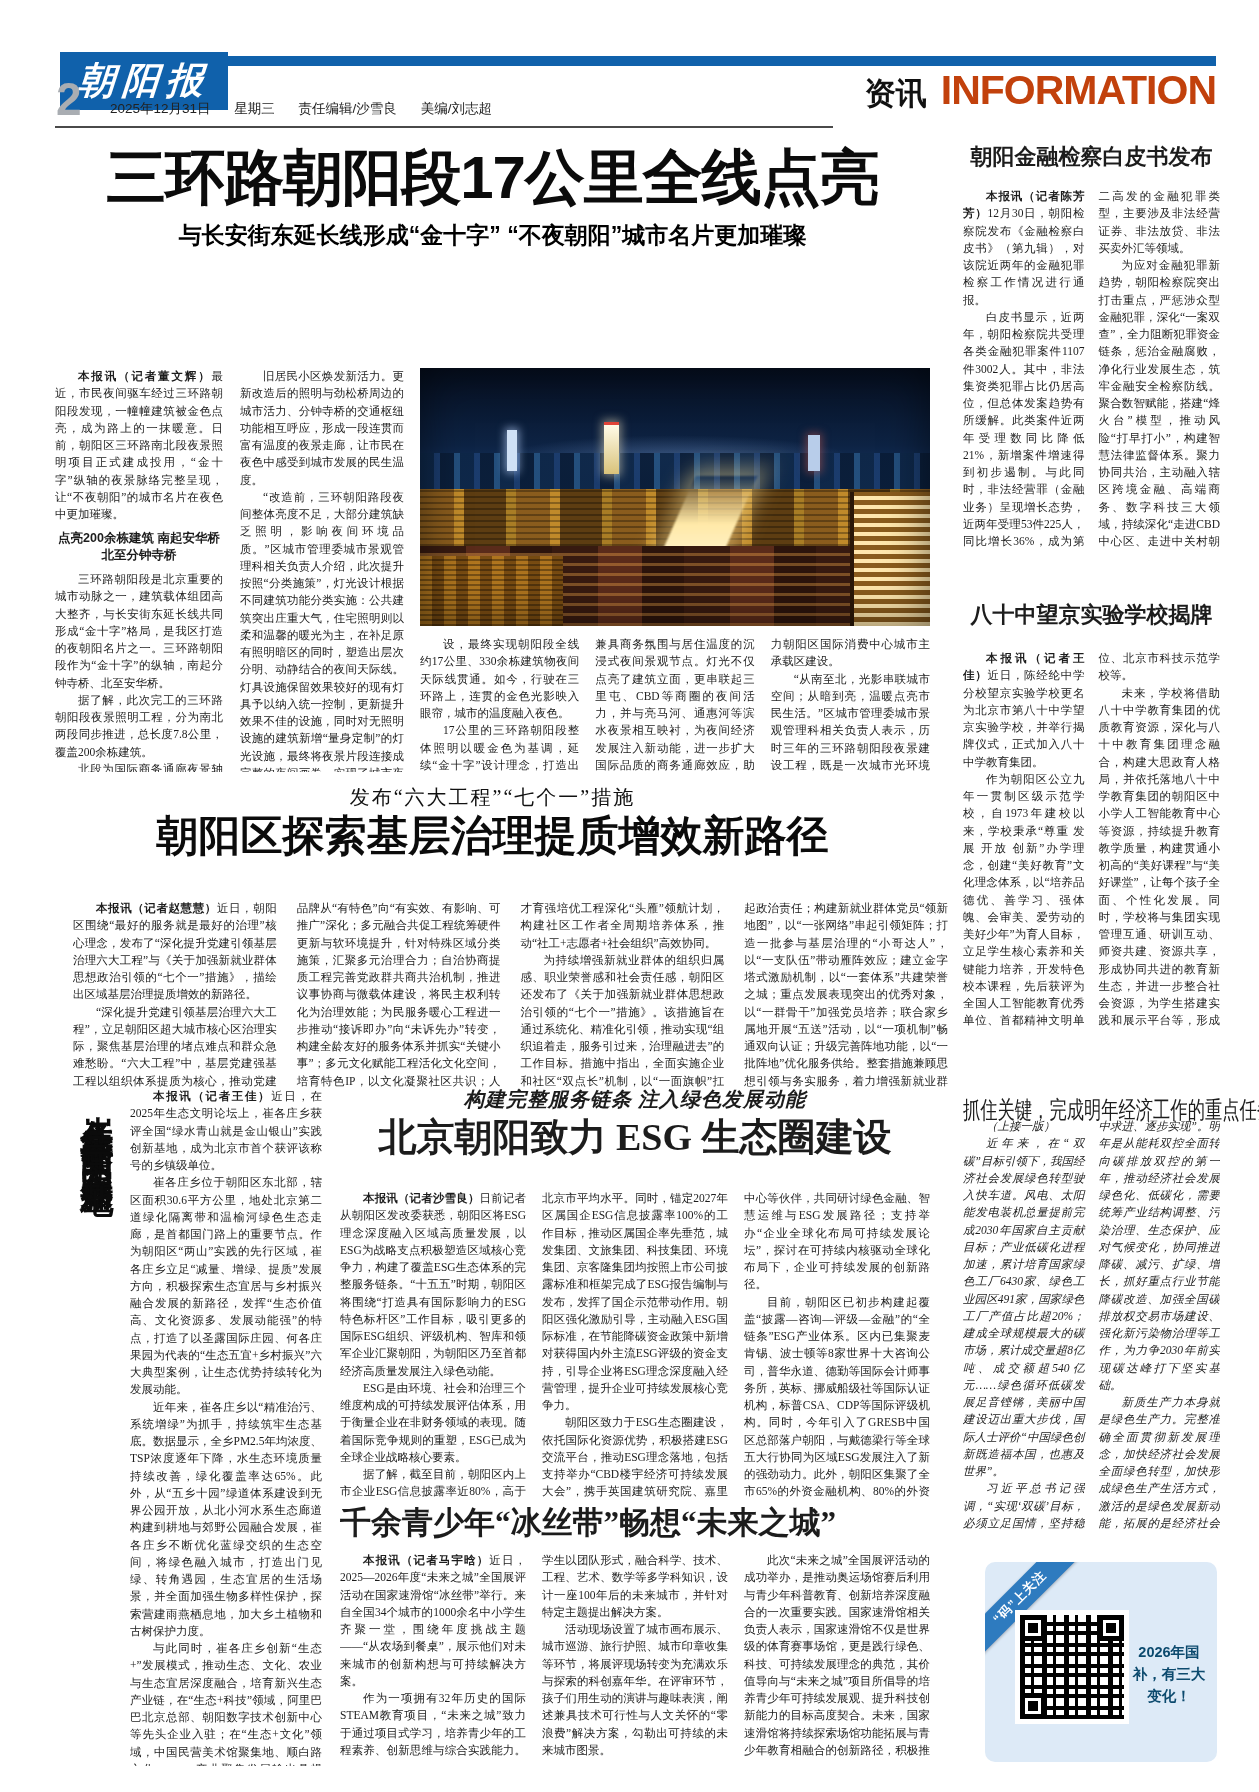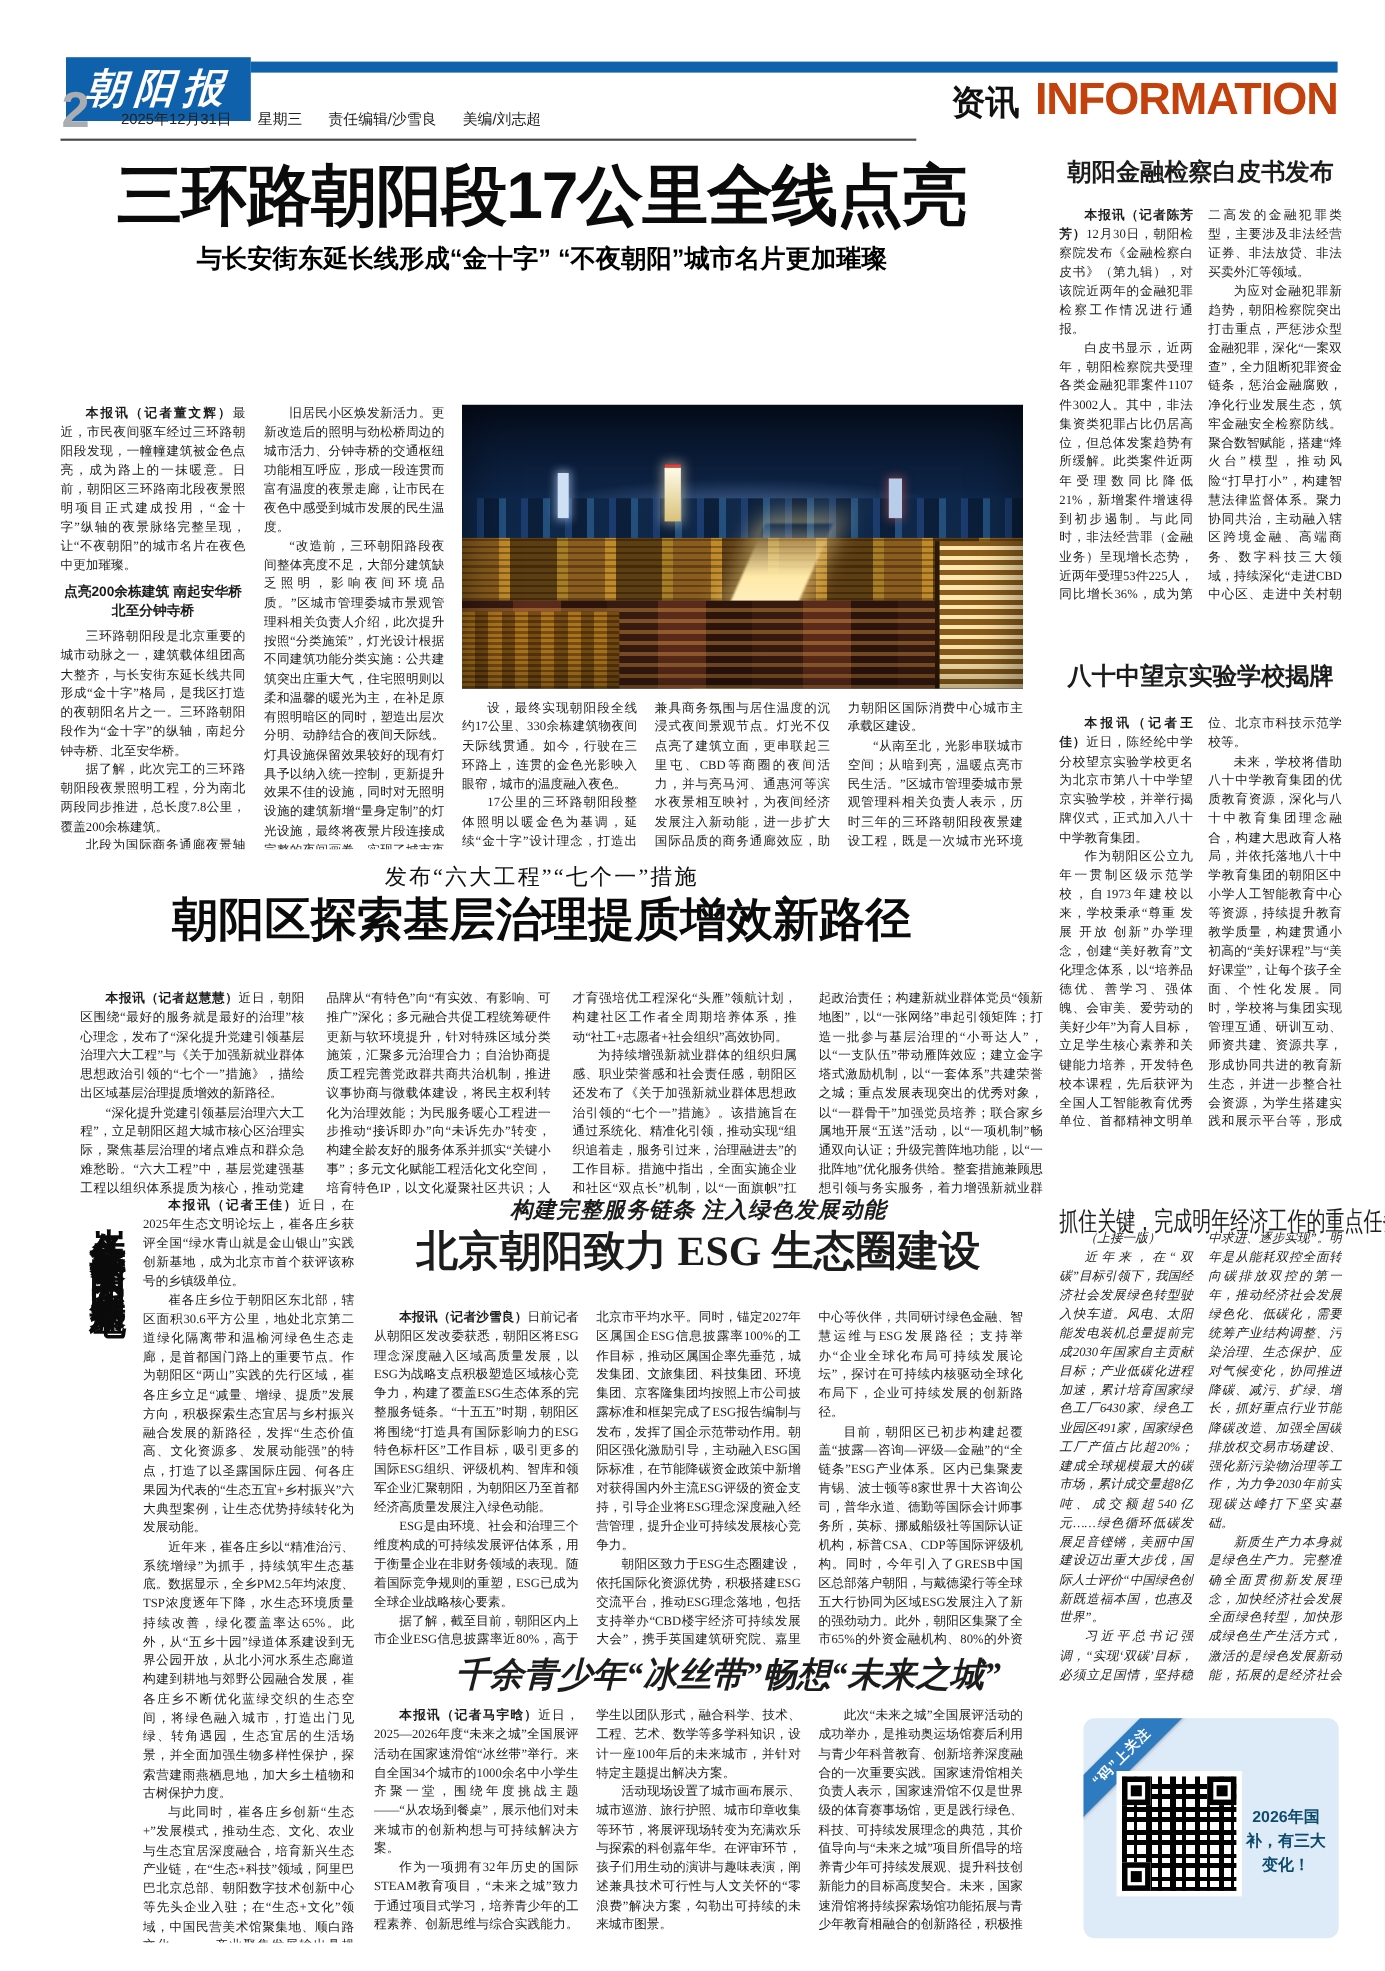--- a/index.html
+++ b/index.html
@@ -112,22 +112,22 @@
 
   
   .cui-vhead{position:absolute;left:55px;top:1090px;height:676px;width:64px;
         writing-mode:vertical-rl;font-weight:900;font-size:33px;letter-spacing:4px;color:#0b0b0b;}
   .cui-body{position:absolute;left:130px;top:1088px;width:192px;height:678px;}
   .esg-kicker{position:absolute;left:340px;top:1086px;width:590px;text-align:center;
         font-weight:700;font-size:20px;font-style:italic;letter-spacing:1px;}
   .esg-headline{position:absolute;left:340px;top:1112px;width:590px;text-align:center;white-space:nowrap;
         font-weight:900;font-size:38px;}
   .esg-body{position:absolute;left:340px;top:1178px;width:590px;height:314px;margin-top:12px;}
-  .fut-headline{position:absolute;left:320px;top:1502px;width:590px;text-align:right;white-space:nowrap;
-        font-weight:900;font-size:31px;font-style:italic;}
+  .fut-headline{position:absolute;left:340px;top:1502px;width:590px;text-align:left;white-space:nowrap;
+        font-weight:900;font-size:31px;}
   .fut-body{position:absolute;left:340px;top:1552px;width:590px;height:214px;}
 </style>
 </head>
 <body>
 
 <div class="page">
 
   <div class="logo-box">
     <span>朝阳报</span>
   </div>

